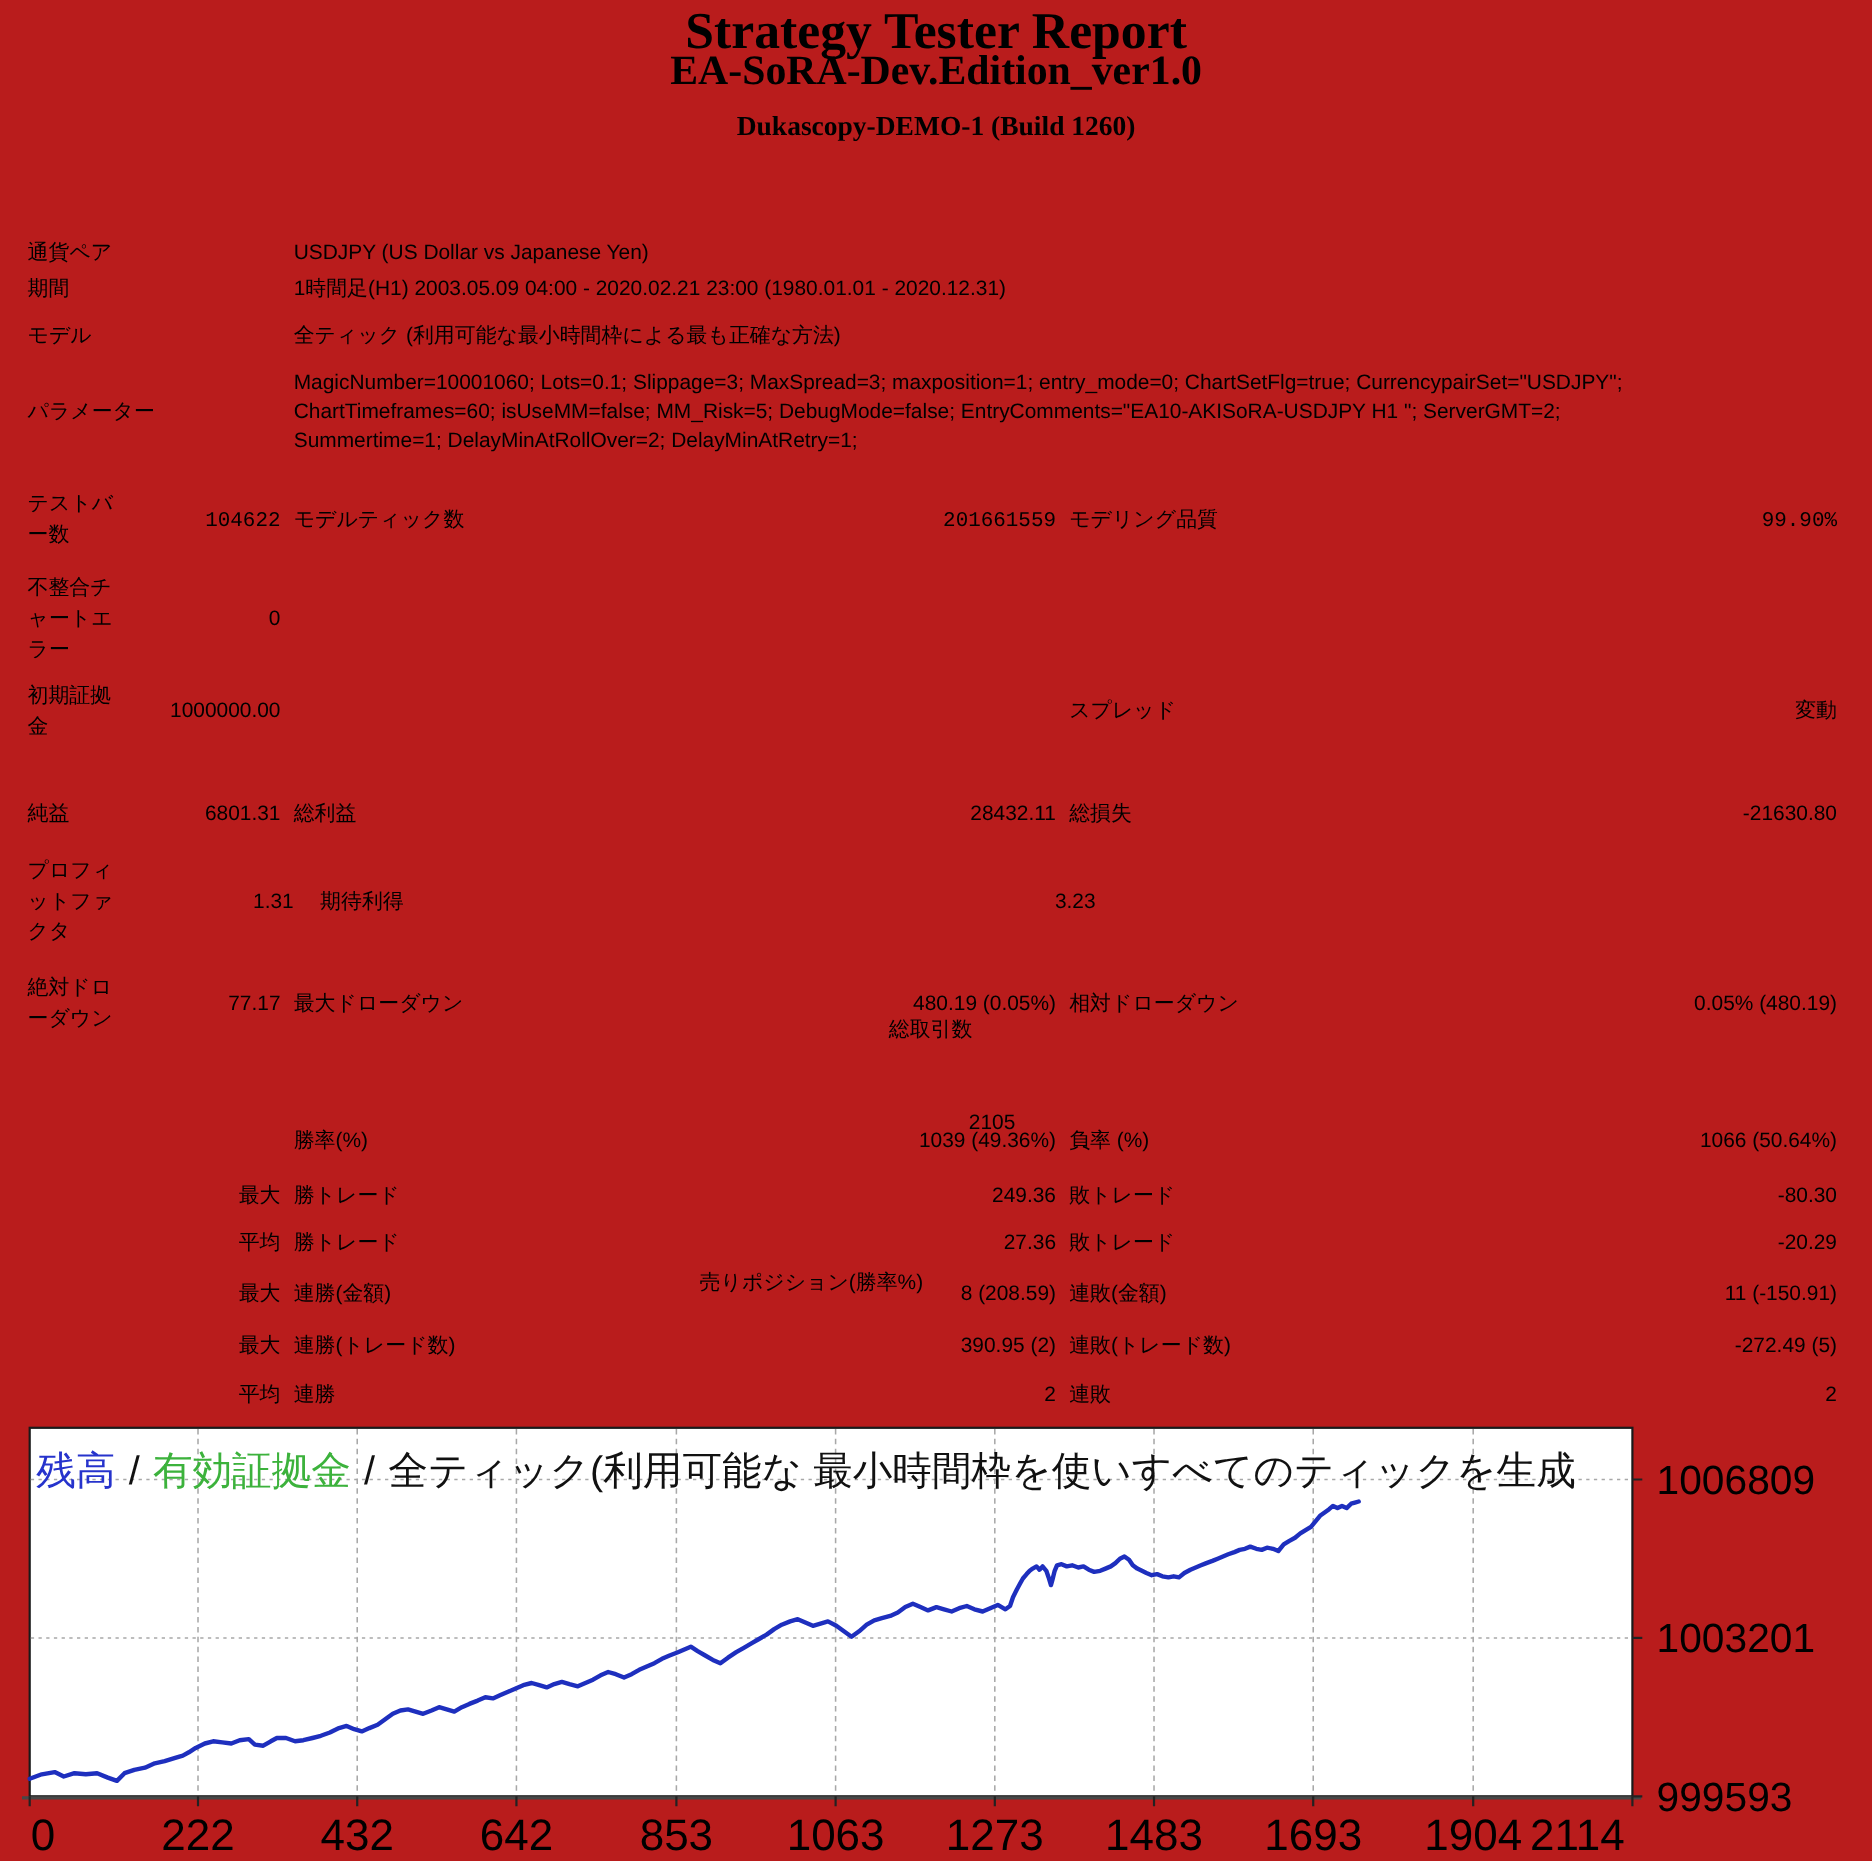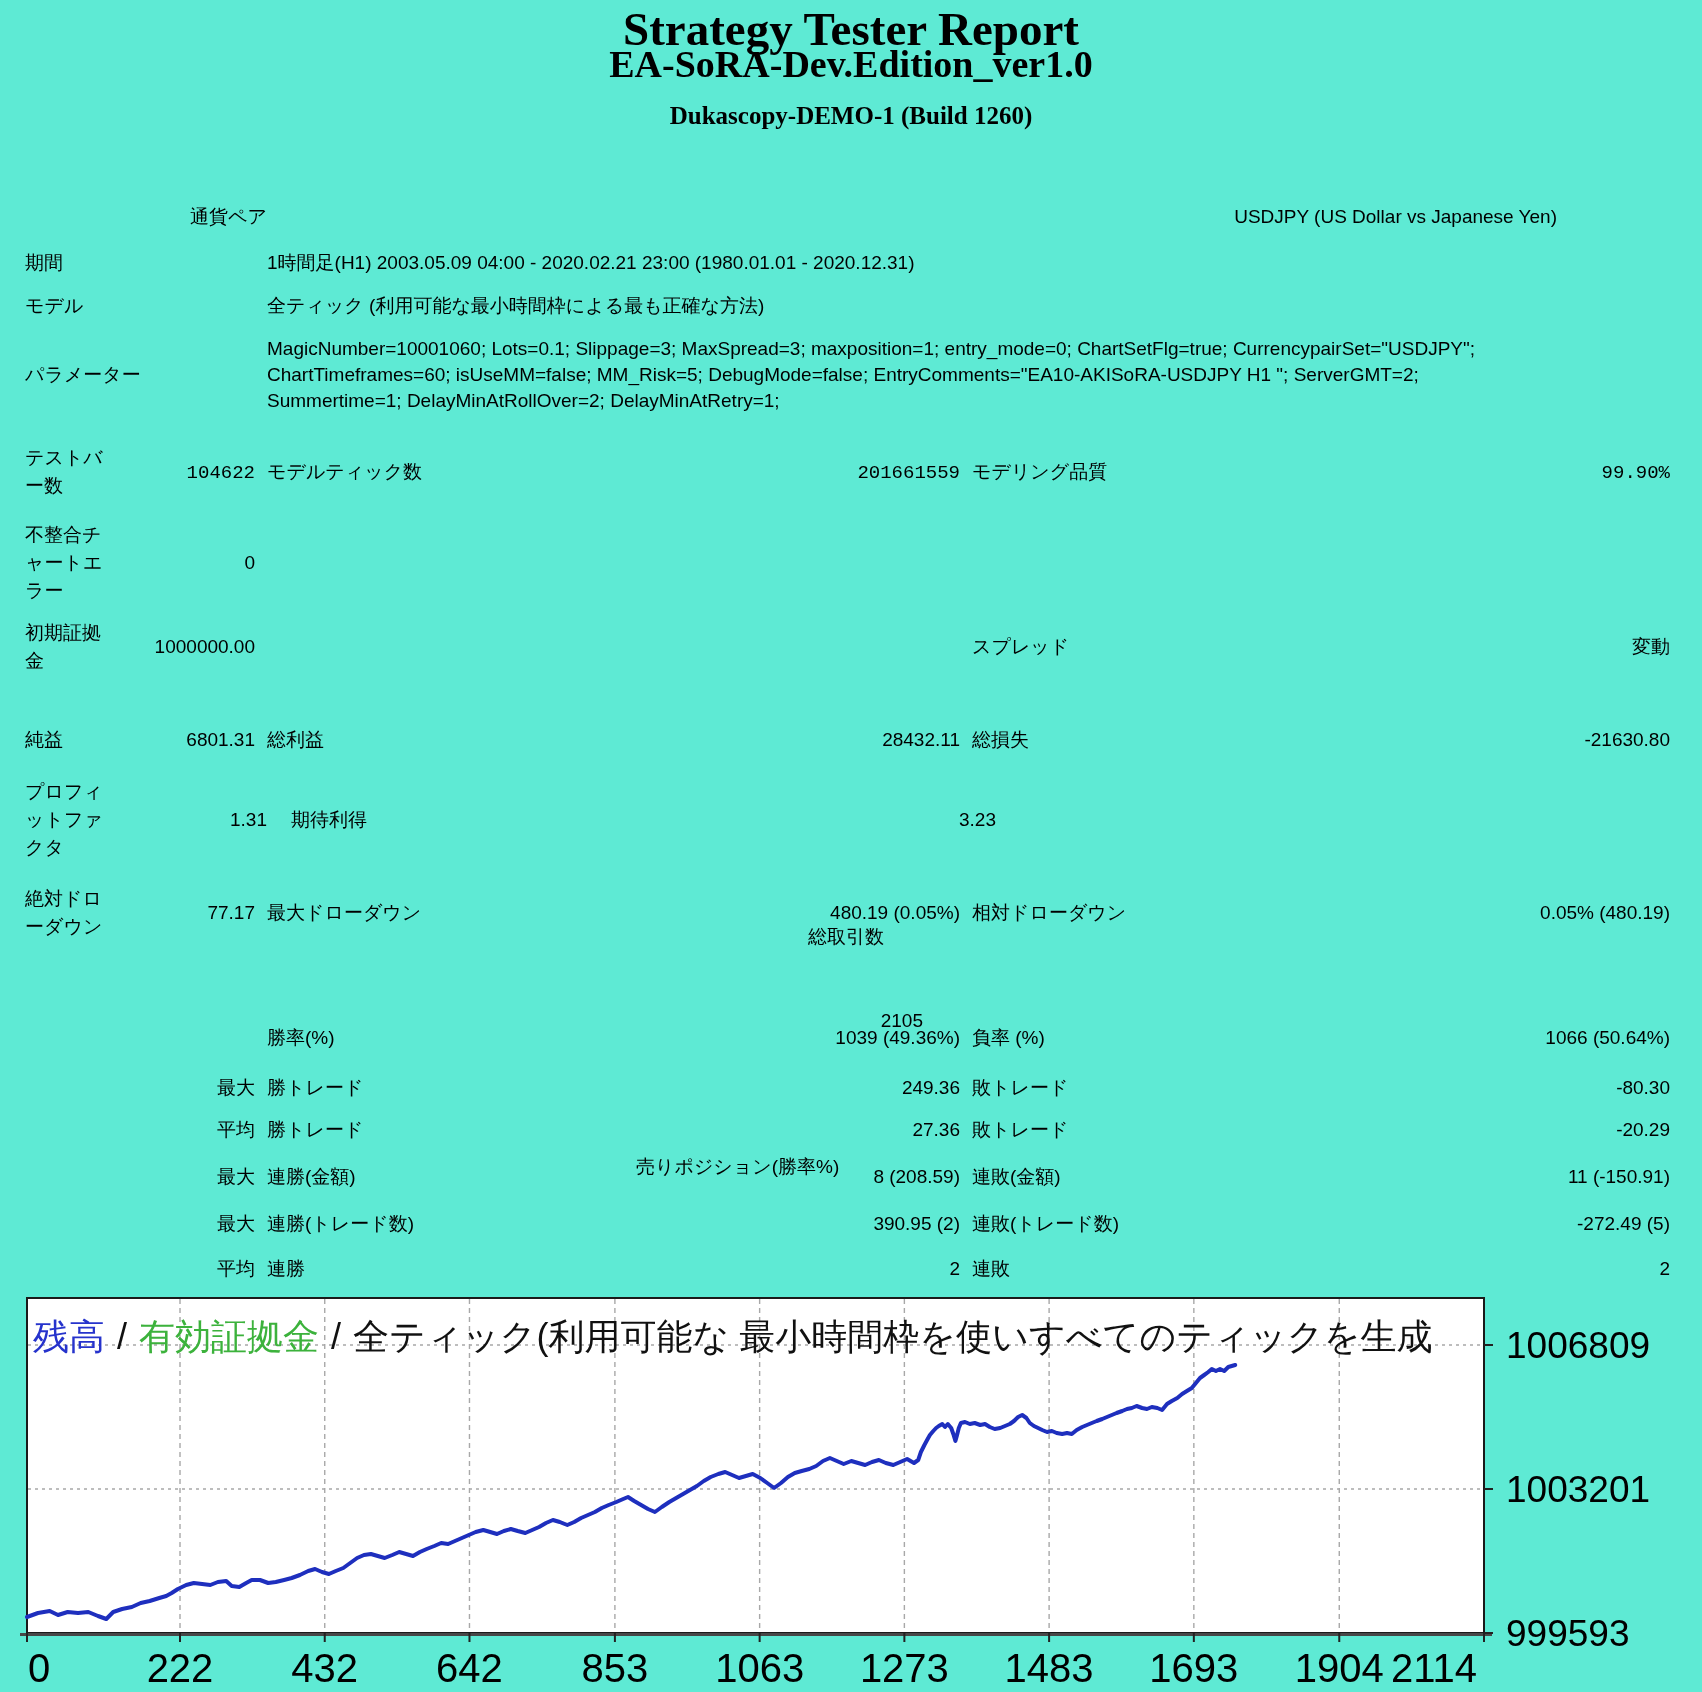--- a/index.html
+++ b/index.html
@@ -1,17 +1,17 @@
 <!DOCTYPE html>
 <html><head>
 <meta charset="utf-8">
 <style>
   html,body{margin:0;padding:0;background:#fff;}
   body{width:1702px;height:1692px;font-family:"Liberation Sans","DejaVu Sans",sans-serif;color:#000;}
-  .page{position:relative;width:1702px;height:1692px;overflow:hidden;background:#5eead4;}
+  .page{position:relative;width:1702px;height:1692px;overflow:hidden;background:#b91c1c;}
   .hdr{position:absolute;left:0;width:1702px;text-align:center;
        font-family:"Liberation Serif","DejaVu Serif",serif;font-weight:bold;white-space:nowrap;}
   .hdr-title{top:4px;font-size:47px;line-height:50px;}
   .hdr-sub{top:43px;font-size:38px;line-height:42px;}
   .hdr-build{top:102px;font-size:25px;line-height:28px;}
   .irow{position:absolute;left:25px;width:1660px;font-size:19px;line-height:26px;display:flex;align-items:center;}
   .ilabel{width:242px;flex:0 0 242px;}
   .ivalue{width:1290px;white-space:pre-wrap;}
   .srow{position:absolute;left:25px;width:1650px;display:flex;align-items:center;font-size:19px;line-height:28px;}
   .c1l{width:84px;flex:0 0 84px;word-break:break-all;line-break:anywhere;}
@@ -24,21 +24,21 @@
 </style>
 </head>
 <body>
 
 <div class="page">
   <div class="hdr hdr-title">Strategy Tester Report</div>
   <div class="hdr hdr-sub">EA-SoRA-Dev.Edition_ver1.0</div>
   <div class="hdr hdr-build">Dukascopy-DEMO-1 (Build 1260)</div>
 
   <div id="info-rows">
-      <div class="irow" style="top: 204px; text-align: right;">
+      <div class="irow" style="top: 217px;">
         <div class="ilabel">通貨ペア</div>
         <div class="ivalue">USDJPY (US Dollar vs Japanese Yen)</div>
       </div>
       <div class="irow" style="top: 250px;">
         <div class="ilabel">期間</div>
         <div class="ivalue">1時間足(H1) 2003.05.09 04:00 - 2020.02.21 23:00 (1980.01.01 - 2020.12.31)</div>
       </div>
       <div class="irow" style="top: 293px;">
         <div class="ilabel">モデル</div>
         <div class="ivalue">全ティック (利用可能な最小時間枠による最も正確な方法)</div>

